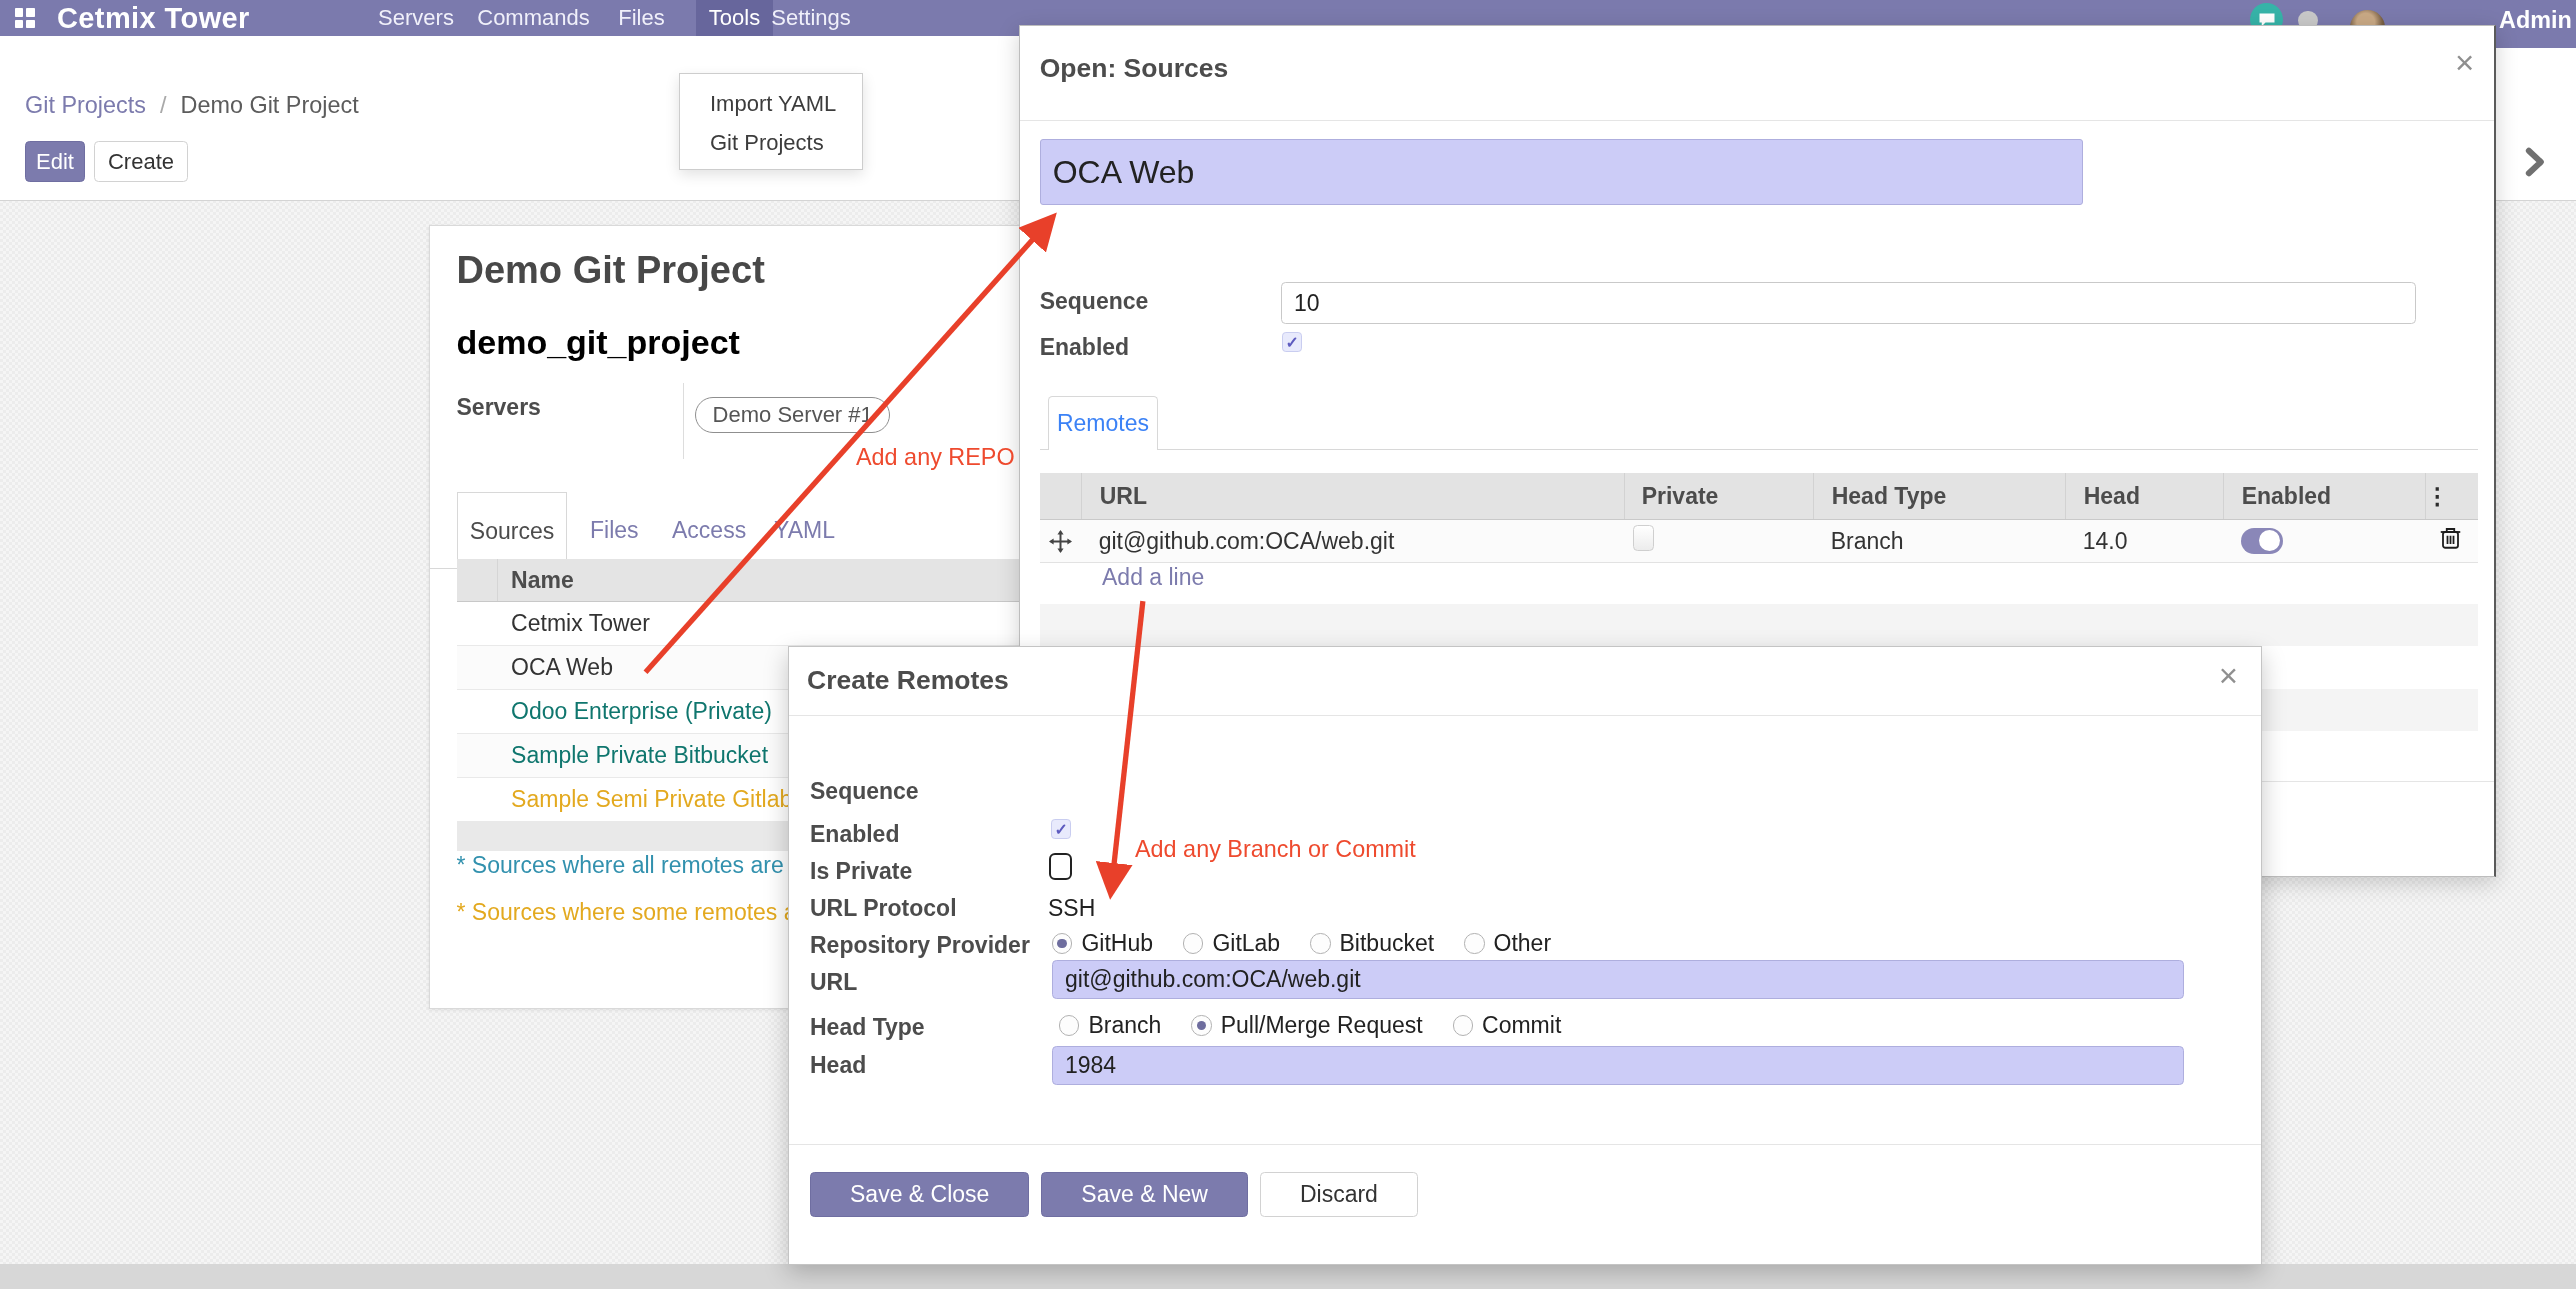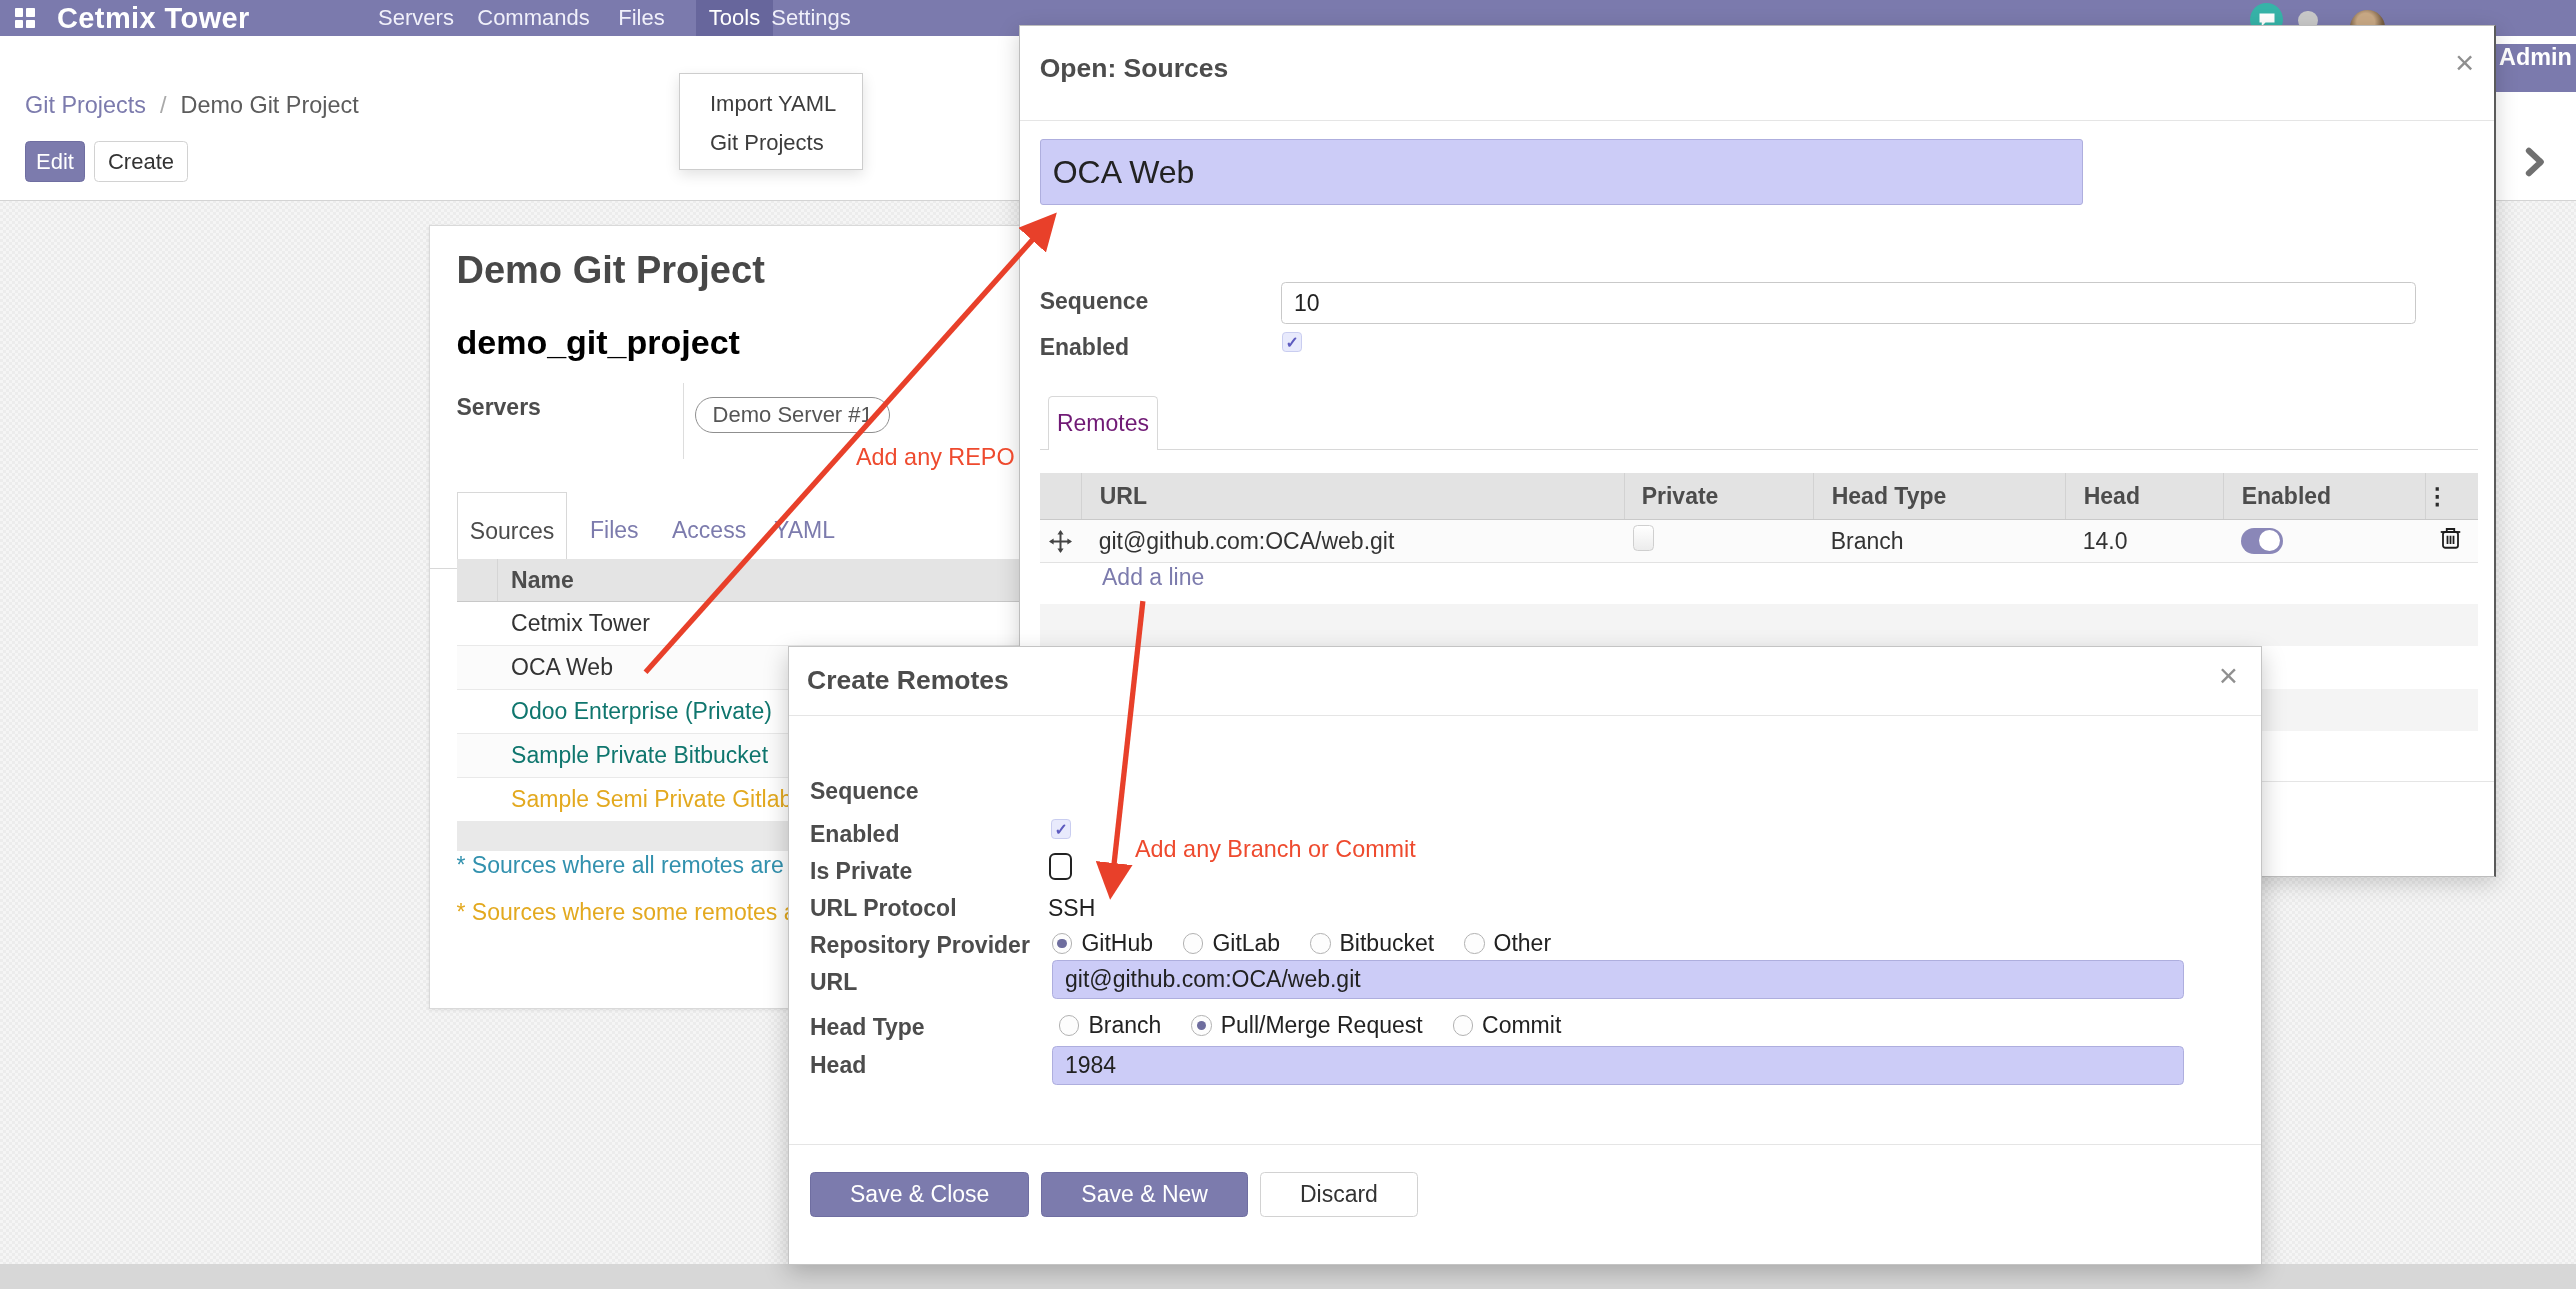--- a/index.html
+++ b/index.html
@@ -24,21 +24,21 @@
   .apps-icon span{background:#fff;border-radius:0.8px;}
   .brand{position:absolute;left:57px;top:0;height:36px;line-height:36px;color:#fff;font-size:29px;font-weight:bold;letter-spacing:0.4px;}
   .nav-item{position:absolute;top:0;height:36px;line-height:36px;color:#f0f0fa;font-size:22px;text-align:center;}
   .nav-item.active{background:#67669c;color:#fff;}
   .systray-msg{position:absolute;left:2250px;top:3px;width:33px;height:33px;border-radius:50%;background:#36b3a8;z-index:4;}
   .systray-msg svg{position:absolute;left:7.6px;top:9px;}
   .systray-q{position:absolute;left:2298px;top:10.6px;width:19.7px;height:19.7px;border-radius:50%;background:#c9c9c9;z-index:4;}
   .avatar{position:absolute;left:2350px;top:9.8px;width:35px;height:35px;border-radius:50%;
     background:radial-gradient(circle at 45% 35%,#c9a985 0 30%,#7d6347 55%,#3c3327 100%);z-index:4;}
   .admin-patch{position:absolute;left:2496px;top:0;width:80px;height:48px;background:#7b7aad;z-index:6;
-    display:flex;align-items:flex-start;padding:0 0 7px 3px;box-sizing:border-box;margin-top:44px;}
+    display:flex;align-items:center;padding:0 0 7px 3px;box-sizing:border-box;}
   .admin-patch span{color:#fff;font-size:23.4px;font-weight:bold;}
   
   .control-panel{position:absolute;left:0;top:36px;width:2576px;height:164px;background:#fff;border-bottom:0.8px solid #d4d4d4;z-index:1;}
   .breadcrumb{position:absolute;left:25px;top:56px;font-size:23.4px;}
   .breadcrumb .bc-link{color:#7c7bad;}
   .breadcrumb .bc-sep{color:#a9a9a9;padding:0 7.6px;}
   .breadcrumb .bc-cur{color:#5c5c5c;}
   .btn{display:inline-flex;align-items:center;justify-content:center;font-size:22px;border-radius:4.5px;box-sizing:border-box;cursor:pointer;}
   .btn-primary{background:#7c7bad;color:#fff;border:0.8px solid #6f6ea1;}
   .btn-plain{background:#fff;color:#333;border:0.8px solid #d2d2d2;}
@@ -97,21 +97,21 @@
   .radio.sel::after{content:"";width:9.8px;height:9.8px;border-radius:50%;background:#6e6d9e;}
   .radio-group{position:absolute;display:flex;align-items:center;font-size:23px;color:#222;}
   .radio-group .rlbl{margin:0 0 0 9px;white-space:nowrap;}
   .radio-group .radio{margin-left:30px;}
   .radio-group .radio:first-child{margin-left:0;}
   
   .modal-sources{left:1019px;top:25px;width:1477px;height:852px;z-index:10;
     border:0.8px solid #bdbdbd;border-right:2.3px solid #5a5a5a;box-shadow:0 6px 21px rgba(0,0,0,.18);}
   .rem-tabrow{position:absolute;left:19.7px;top:370px;width:1438px;height:54px;border-bottom:0.8px solid #d8d8d8;box-sizing:border-box;}
   .rem-tab{position:absolute;left:8.3px;top:0;width:110px;height:54px;background:#fff;border:0.8px solid #d8d8d8;border-bottom:none;
-    border-radius:4.5px 4.5px 0 0;display:flex;align-items:center;justify-content:center;font-size:23px;color:#701a75;box-sizing:border-box;}
+    border-radius:4.5px 4.5px 0 0;display:flex;align-items:center;justify-content:center;font-size:23px;color:#3b82f6;box-sizing:border-box;}
   .rtable{position:absolute;left:19.7px;top:447px;width:1438px;}
   .rt-head{display:flex;height:46px;background:#e3e3e3;border-bottom:0.8px solid #c9c9c9;align-items:center;
     font-size:23px;font-weight:bold;color:#4c4c4c;}
   .rt-row{display:flex;height:42px;background:#fbfbfb;border-bottom:0.8px solid #e2e2e2;align-items:center;font-size:23px;color:#333;}
   .c-sel{width:41px;flex:none;display:flex;align-items:center;justify-content:center;}
   .c-url{width:543px;flex:none;padding-left:18px;box-sizing:border-box;}
   .c-priv{width:189px;flex:none;padding-left:9.8px;box-sizing:border-box;position:relative;}
   .c-ht{width:252px;flex:none;padding-left:18px;box-sizing:border-box;}
   .c-head{width:158px;flex:none;padding-left:18px;box-sizing:border-box;}
   .c-en{width:202px;flex:none;padding-left:18px;box-sizing:border-box;}

